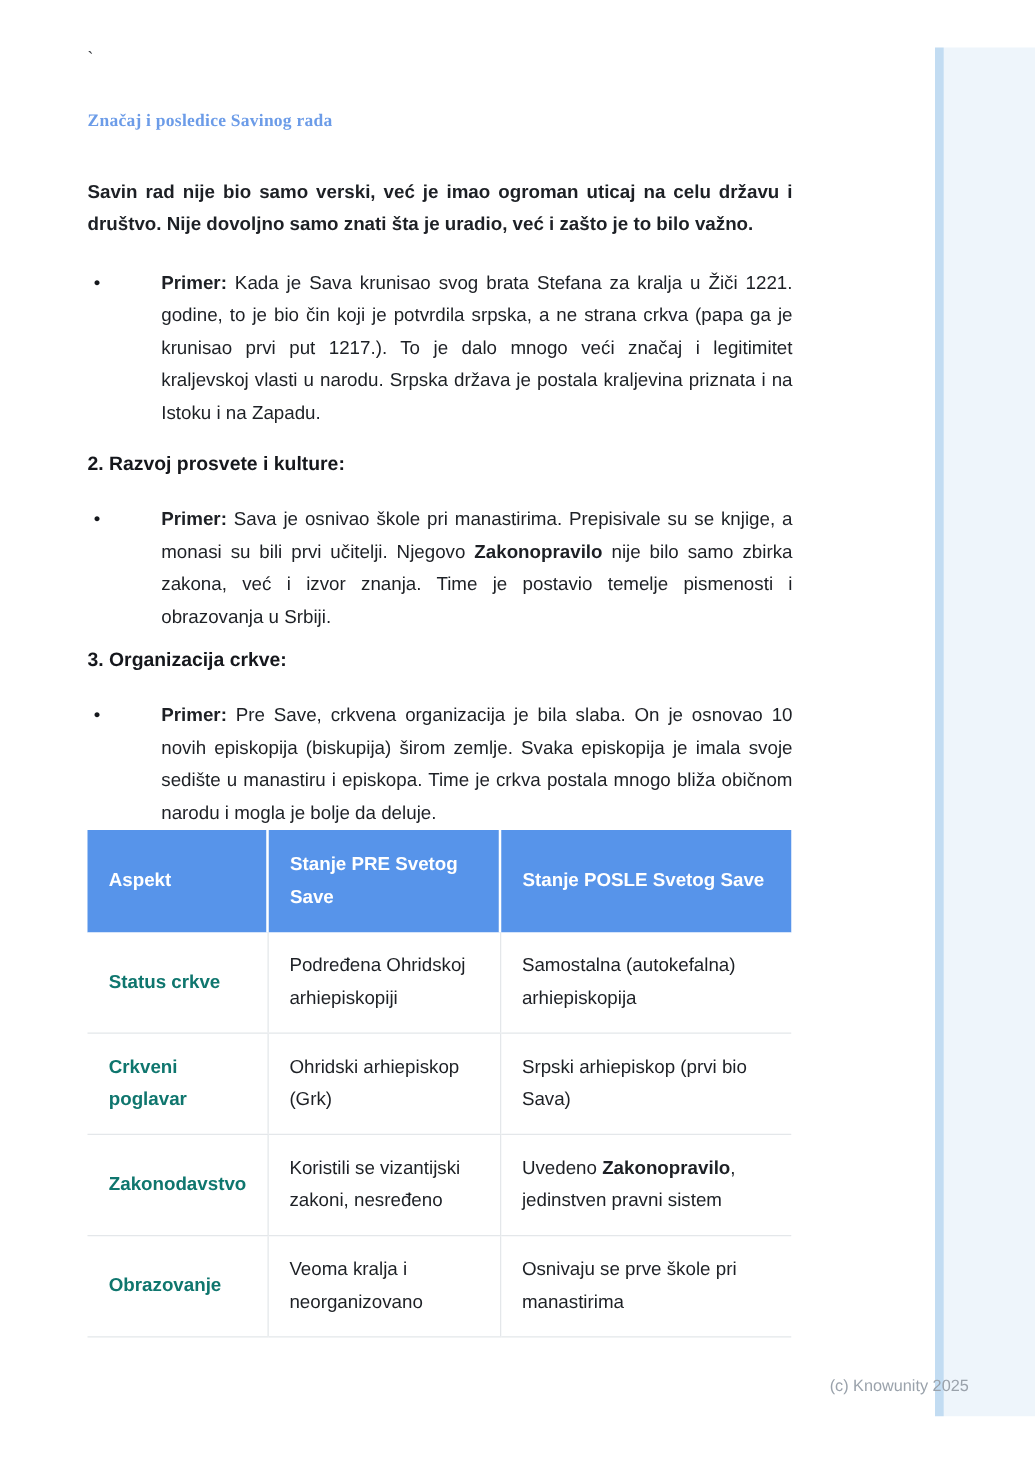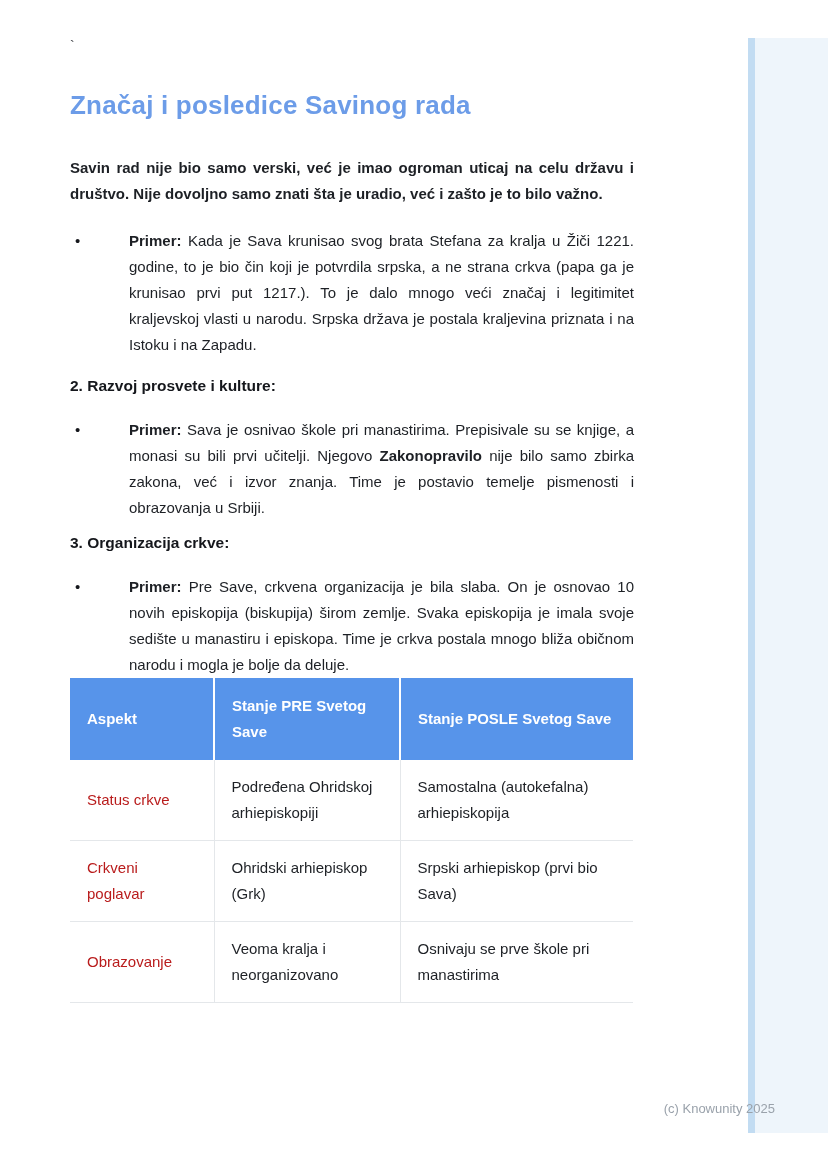--- a/index.html
+++ b/index.html
@@ -13,21 +13,21 @@
   }
   *{box-sizing:border-box;margin:0;padding:0;}
   html,body{width:828px;height:1171px;background:#ffffff;
     font-family:"Liberation Sans","DejaVu Sans",sans-serif;color:var(--text-dark);}
   .page{position:relative;width:828px;height:1171px;overflow:hidden;background:#fff;}
 
   .stray{position:absolute;left:70px;top:38px;font-size:14px;color:#3a3d42;}
 
   .content{position:absolute;left:70px;top:0;width:564px;padding-top:90px;}
 
-  .title{font-size:26px;line-height:1.2;font-weight:700;color:var(--title-blue);letter-spacing:.2px;}
+  .title{font-size:14px;line-height:1.2;font-weight:700;color:var(--title-blue);letter-spacing:.2px;font-family:Liberation Serif, serif;}
 
   p.body-par{font-size:15px;line-height:26px;text-align:justify;color:var(--text-dark);}
   .intro{margin-top:34px;font-weight:bold;}
 
   h2.sec{font-size:15.5px;line-height:20px;font-weight:700;color:#15171c;}
   .sec1{margin-top:20px;}
   .sec2{margin-top:18px;}
   .sec3{margin-top:12px;}
 
   .bullet{margin-top:21px;position:relative;padding-left:23px;}
@@ -39,21 +39,21 @@
   table.cmp{width:563px;border-collapse:collapse;table-layout:fixed;}
   table.cmp col.c1{width:144px;}
   table.cmp col.c2{width:186px;}
   table.cmp col.c3{width:233px;}
   table.cmp th{background:var(--header-blue);color:#ffffff;font-weight:700;font-size:15px;
     line-height:26px;text-align:left;vertical-align:middle;padding:14px 17px;height:82px;}
   table.cmp th + th{border-left:2px solid #ffffff;}
   table.cmp td{background:#ffffff;font-size:15px;line-height:26px;text-align:left;
     vertical-align:middle;padding:14px 17px;height:80px;border-bottom:1px solid var(--border-gray);}
   table.cmp td + td{border-left:1px solid var(--border-gray);}
-  table.cmp td.rowlabel{font-weight:400;color:#b91c1c;}
+  table.cmp td.rowlabel{font-weight:700;color:#0f766e;}
 
   .edge-line{position:absolute;left:748px;top:38px;width:7px;height:1095px;background:var(--edge-blue);}
   .edge-area{position:absolute;left:755px;top:38px;width:73px;height:1095px;background:var(--margin-blue);}
 
   .footer{position:absolute;top:1102px;right:53px;font-size:13px;line-height:13px;
     color:var(--footer-gray);z-index:5;}
 </style>
 </head>
 <body>
 
@@ -102,20 +102,25 @@
           <td class="rowlabel">Status crkve</td>
           <td><span>Podređena Ohridskoj arhiepiskopiji</span></td>
           <td><span>Samostalna (autokefalna) arhiepiskopija</span></td>
         </tr>
         <tr>
           <td class="rowlabel">Crkveni poglavar</td>
           <td><span>Ohridski arhiepiskop (Grk)</span></td>
           <td><span>Srpski arhiepiskop (prvi bio Sava)</span></td>
         </tr>
         <tr>
+          <td class="rowlabel">Zakonodavstvo</td>
+          <td><span>Koristili se vizantijski zakoni, nesređeno</span></td>
+          <td><span>Uvedeno </span><span class="b">Zakonopravilo</span><span>, jedinstven pravni sistem</span></td>
+        </tr>
+        <tr>
           <td class="rowlabel">Obrazovanje</td>
           <td><span>Veoma kralja i neorganizovano</span></td>
           <td><span>Osnivaju se prve škole pri manastirima</span></td>
         </tr>
       </tbody>
     </table>
 
   </div>
 
   <div class="edge-area"></div>

